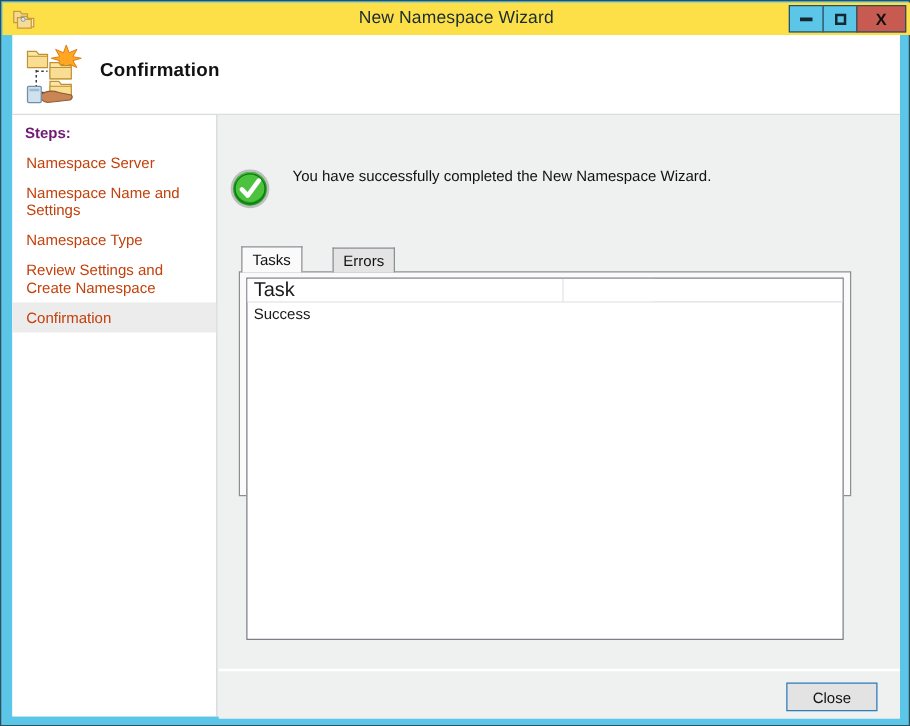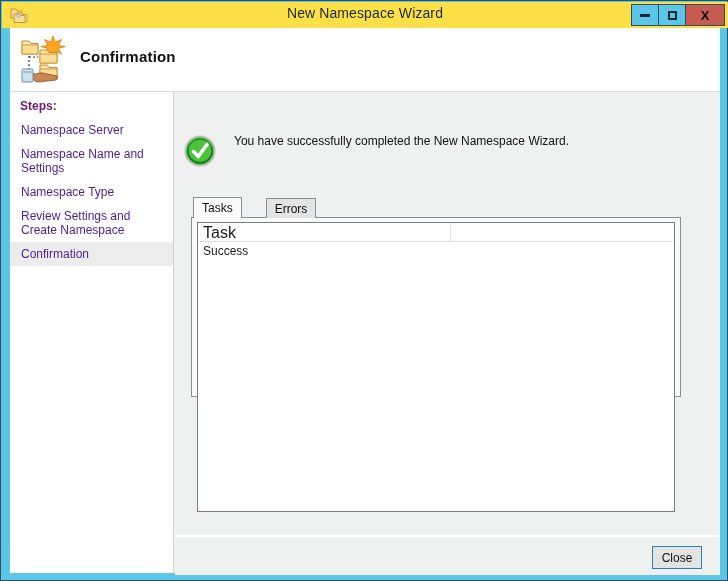--- a/index.html
+++ b/index.html
@@ -159,21 +159,21 @@
   }
   .step-list {
     position: absolute;
     left: 0;
     top: 26px;
     width: 163px;
   }
   .step-item {
     padding: 5px 9px 5px 11px;
     font-size: 12px;
-    color: #4c1d95;
+    color: #c2410c;
     line-height: 14px;
     cursor: default;
   }
   .step-item.current {
     background: #ececec;
   }
 
   
   .mainpane {
     position: absolute;
@@ -311,21 +311,21 @@
     top: 443px;
     width: 545px;
     height: 38px;
     background: #eff0f0;
     border-top: 2px solid #ffffff;
   }
   .close-btn {
     position: absolute;
     right: 18px;
     top: 9px;
-    width: 50px;
+    width: 73px;
     height: 23px;
     box-sizing: border-box;
     background: #e3e3e3;
     border: 1px solid #2d7dbb;
     font-size: 12px;
     color: #111111;
     font-family: "Liberation Sans", sans-serif;
     display: flex;
     align-items: center;
     justify-content: center;

